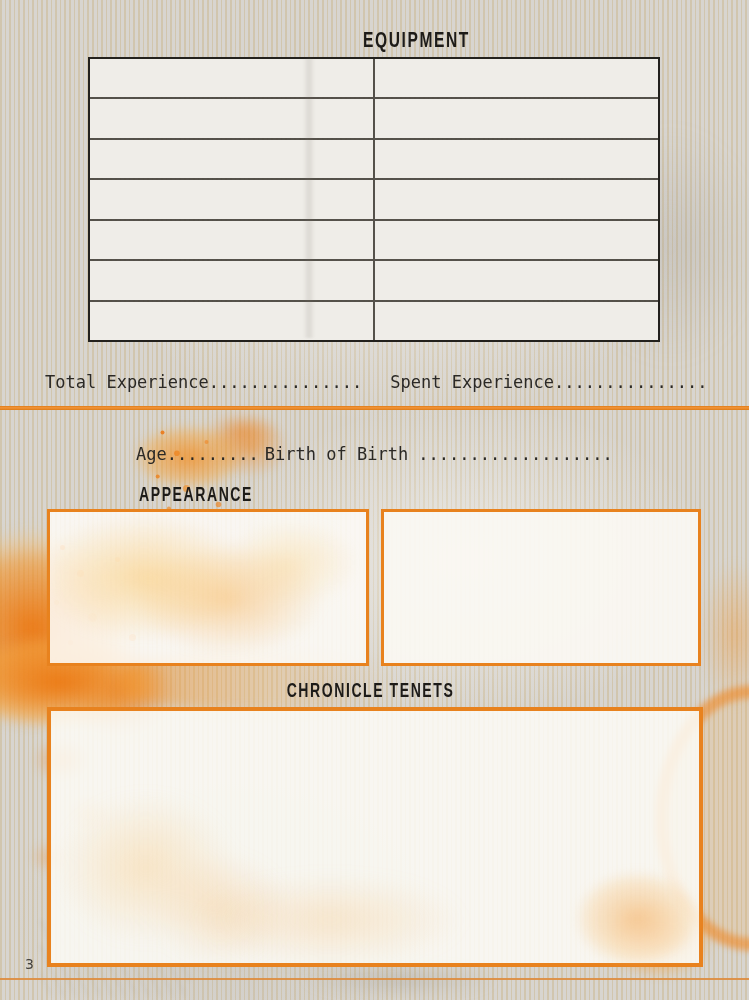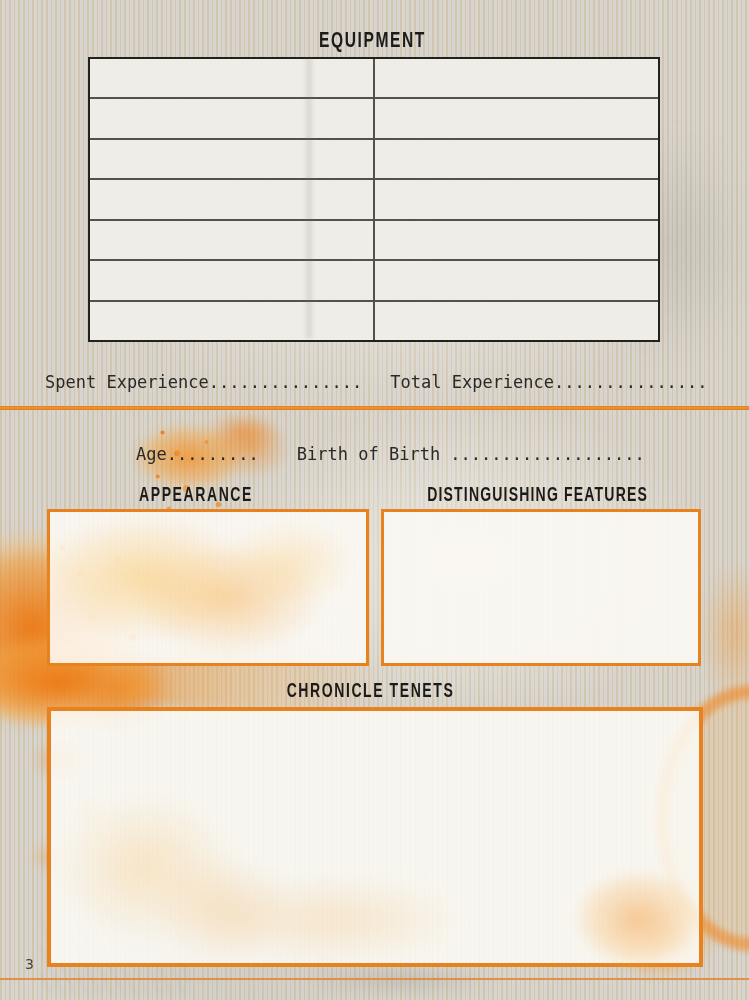--- a/index.html
+++ b/index.html
@@ -117,21 +117,21 @@
   <div class="stain z1" id="st-left-drips"></div>
   <div class="stain z1" id="st-ring"></div>
   <div class="stain z1" id="st-ring2"></div>
   <div class="stain z1" id="st-br-out"></div>
   <div class="speck" style="left:60px;top:545px;"></div>
   <div class="speck" style="left:160px;top:430px;transform:scale(.8);"></div>
   <div class="abs smudge-r"></div>
   <div class="abs smudge-bl"></div>
   <div class="abs smudge-b"></div>
 
-  <div class="hdr-wrap" style="left:88px;top:28px;width:568px;">
+  <div class="hdr-wrap" style="left:88px;top:28px;width:568px;padding-left:44px;">
     <span class="hdr" style="font-size:20px;">EQUIPMENT</span>
   </div>
   <div id="equip-table">
       <div class="equip-cell"></div>
       <div class="equip-cell"></div>
       <div class="equip-cell"></div>
       <div class="equip-cell"></div>
       <div class="equip-cell"></div>
       <div class="equip-cell"></div>
       <div class="equip-cell"></div>
@@ -139,36 +139,33 @@
       <div class="equip-cell"></div>
       <div class="equip-cell"></div>
       <div class="equip-cell"></div>
       <div class="equip-cell"></div>
       <div class="equip-cell"></div>
       <div class="equip-cell"></div>
     </div>
   <div class="abs crease-v"></div>
 
   <div class="typeline" style="left:45px;top:372px;gap:28px;">
+    <span>Total Experience...............</span>
     <span>Spent Experience...............</span>
-    <span>Total Experience...............</span>
   </div>
 
   <div class="rule-top"></div>
 
-  <div class="typeline" style="left:136px;top:444px;gap:38px;">
+  <div class="typeline" style="left:136px;top:444px;gap:6px;">
     <span>Age.........</span>
     <span>Birth of Birth ...................</span>
   </div>
 
   <div class="hdr-wrap" style="left:47px;top:484px;width:299px;">
     <span class="hdr" style="font-size:18px;">APPEARANCE</span>
-  </div>
-  <div class="hdr-wrap" style="left:381px;top:484px;width:314px;">
-    <span class="hdr" style="font-size:18px;letter-spacing:1.5px;">DISTINGUISHING FEATURES</span>
   </div>
   <div class="obox" id="appearance-box"></div>
   <div class="stain" id="st-app-inner"></div>
   <div class="obox" id="features-box"></div>
 
   <div class="hdr-wrap" style="left:47px;top:680px;width:648px;">
     <span class="hdr" style="font-size:18px;">CHRONICLE TENETS</span>
   </div>
   <div class="obox" id="tenets-box"></div>
   <div class="stain" id="st-br-in"></div>

